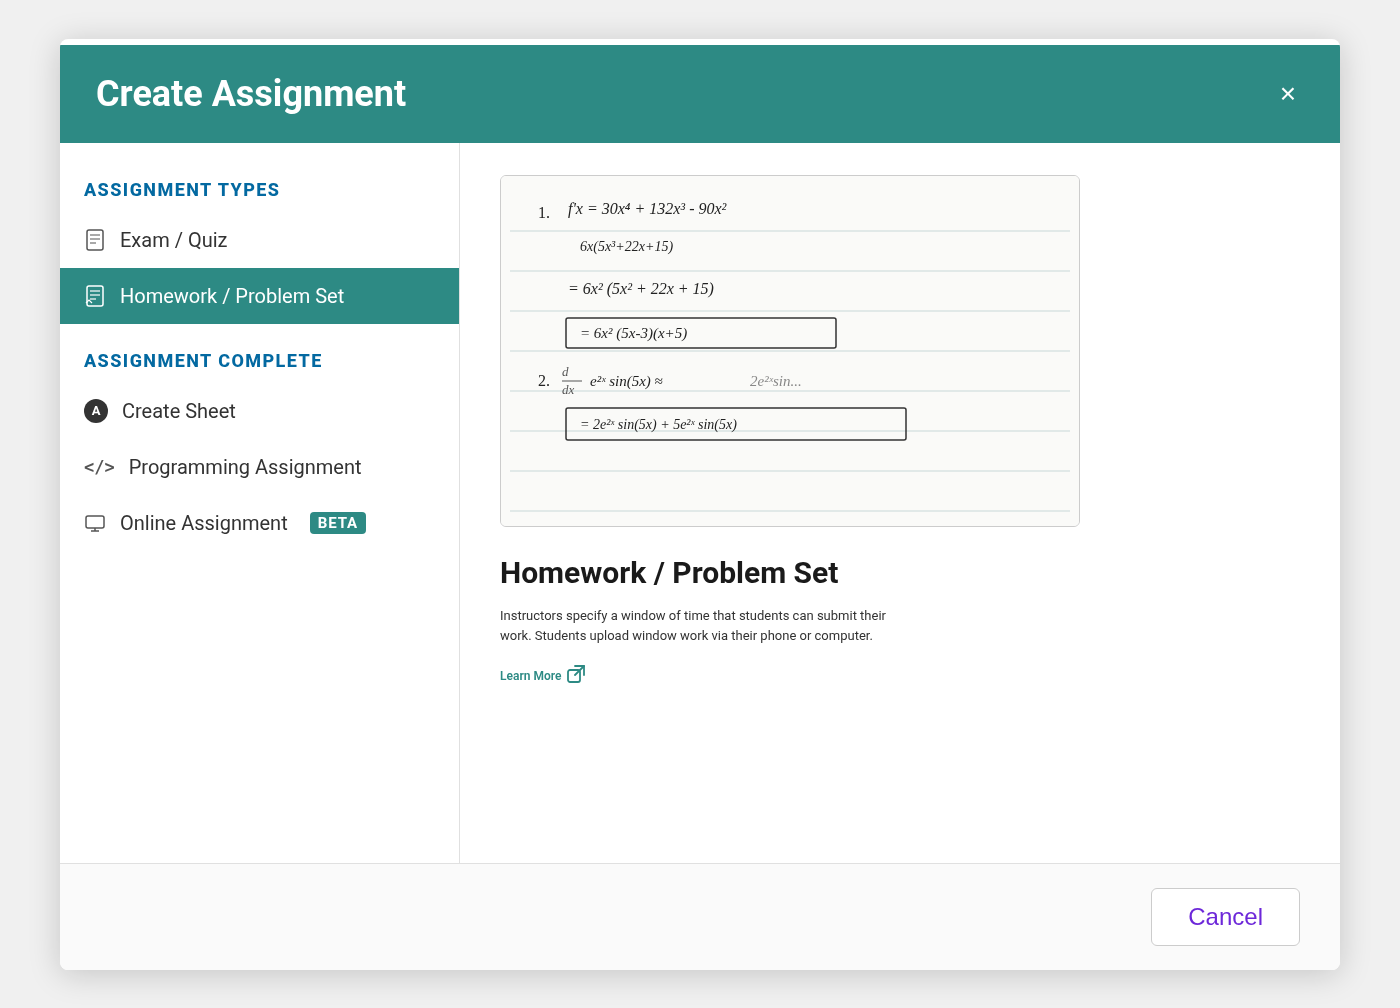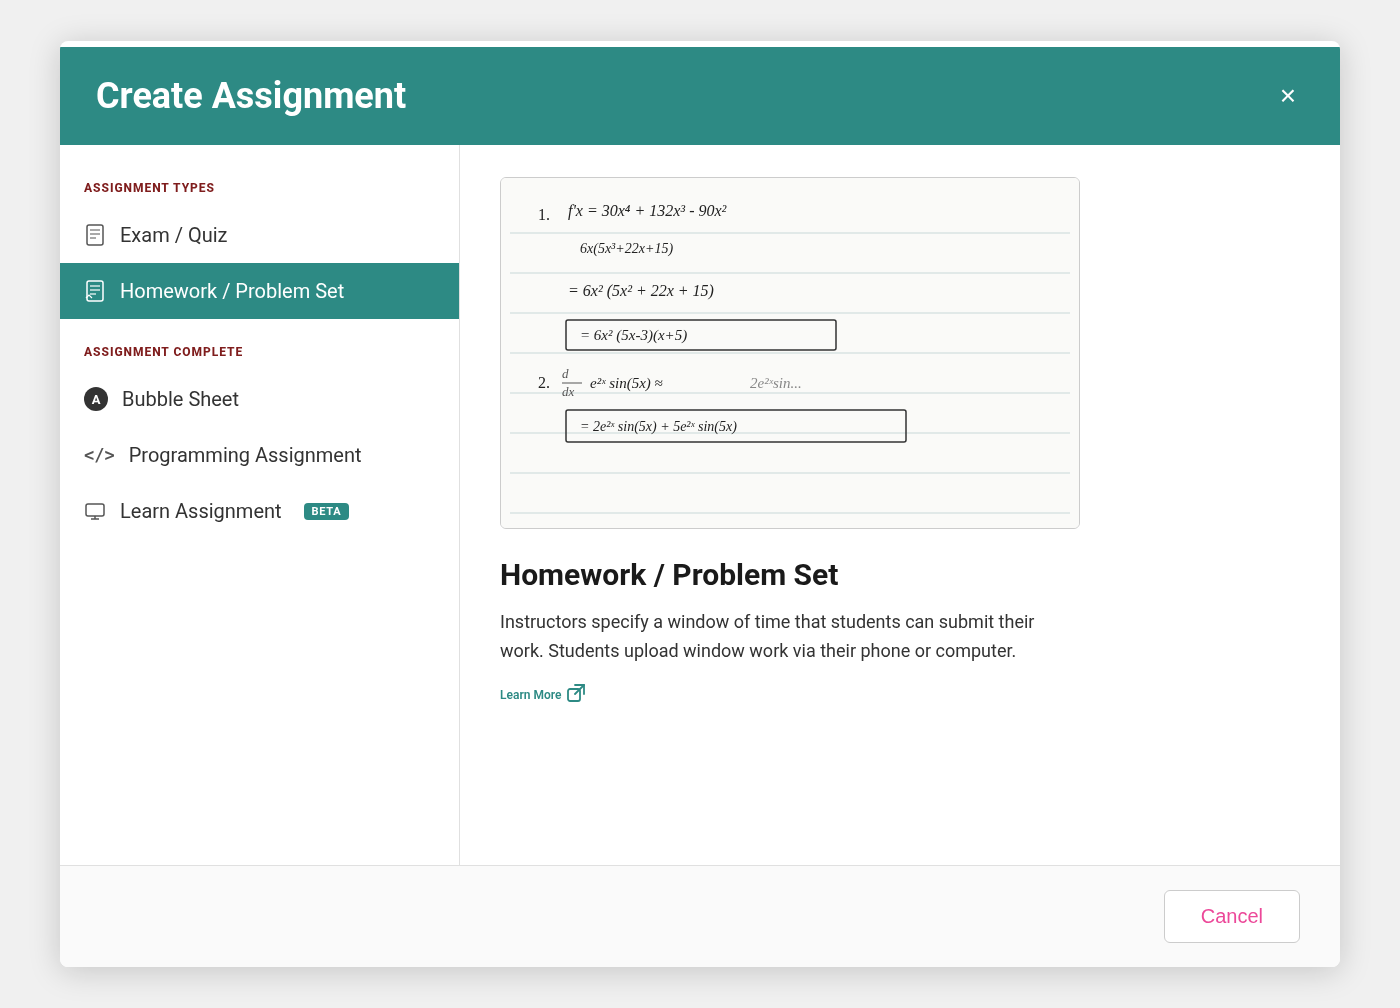--- a/index.html
+++ b/index.html
@@ -46,24 +46,24 @@
       min-height: 720px;
     }
     .sidebar {
       width: 400px;
       min-width: 400px;
       border-right: 1px solid #e0e0e0;
       padding: 28px 0 0 0;
       background: #fff;
     }
     .sidebar-section-label {
-      font-size: 12px;
+      font-size: 18px;
       font-weight: 800;
       letter-spacing: 0.08em;
-      color: #7f1d1d;
+      color: #0369a1;
       padding: 0 24px 12px 24px;
       margin-top: 8px;
     }
     .sidebar-item {
       display: flex;
       align-items: center;
       gap: 14px;
       padding: 16px 24px;
       font-size: 20px;
       color: #333;
@@ -77,21 +77,21 @@
       color: #fff;
     }
     .sidebar-item .icon {
       font-size: 22px;
       display: flex;
       align-items: center;
     }
     .sidebar-item .badge {
       background: #2d8a84;
       color: #fff;
-      font-size: 11px;
+      font-size: 15px;
       font-weight: 700;
       border-radius: 4px;
       padding: 2px 8px;
       margin-left: 8px;
       letter-spacing: 0.06em;
     }
     .sidebar-divider {
       height: 18px;
     }
     .content-area {
@@ -112,21 +112,21 @@
       width: 100%;
       display: block;
     }
     .content-title {
       font-size: 30px;
       font-weight: 700;
       color: #1a1a1a;
       margin-bottom: 16px;
     }
     .content-desc {
-      font-size: 18px;
+      font-size: 13px;
       color: #333;
       line-height: 1.6;
       margin-bottom: 18px;
       max-width: 560px;
     }
     .learn-more {
       color: #2d8a84;
       font-size: 12px;
       font-weight: 600;
       cursor: pointer;
@@ -142,22 +142,22 @@
       border-top: 1px solid #e0e0e0;
       padding: 24px 40px;
       display: flex;
       justify-content: flex-end;
       gap: 16px;
       background: #fafafa;
     }
     .btn-cancel {
       background: #fff;
       border: 1.5px solid #ccc;
-      color: #ec4899;
-      font-size: 20px;
+      color: #6d28d9;
+      font-size: 24px;
       padding: 14px 36px;
       border-radius: 6px;
       cursor: pointer;
       font-weight: 400;
     }
     .btn-next {
       background: #2d8a84;
       border: none;
       color: #fff;
       font-size: 20px;
@@ -211,37 +211,37 @@
       </div>
 
       <div class="sidebar-divider"></div>
 
       <div class="sidebar-section-label">ASSIGNMENT COMPLETE</div>
 
       <div class="sidebar-item">
         <span class="icon">
           <span style="display:inline-flex;align-items:center;justify-content:center;width:24px;height:24px;background:#333;border-radius:50%;color:#fff;font-size:13px;font-weight:700;">A</span>
         </span>
-        <span>Bubble Sheet</span>
+        <span>Create Sheet</span>
       </div>
 
       <div class="sidebar-item">
         <span class="icon" style="font-size:17px;font-family:monospace;font-weight:700;color:#555;">&lt;/&gt;</span>
         <span>Programming Assignment</span>
       </div>
 
       <div class="sidebar-item">
         <span class="icon">
           <svg width="22" height="22" viewBox="0 0 22 22" fill="none">
             <rect x="2" y="4" width="18" height="12" rx="2" stroke="#555" stroke-width="1.5" fill="none"></rect>
             <line x1="7" y1="19" x2="15" y2="19" stroke="#555" stroke-width="1.5"></line>
             <line x1="11" y1="16" x2="11" y2="19" stroke="#555" stroke-width="1.5"></line>
           </svg>
         </span>
-        <span>Learn Assignment</span>
+        <span>Online Assignment</span>
         <span class="badge">BETA</span>
       </div>
     </div>
 
     <div class="content-area">
       
       <div class="hw-image-container">
         <svg class="hw-image-svg" viewBox="0 0 560 350" width="560" height="350" xmlns="http://www.w3.org/2000/svg" style="background:#fafaf8;">
 
           <line x1="0" y1="55" x2="560" y2="55" class="ruled-line"></line>

